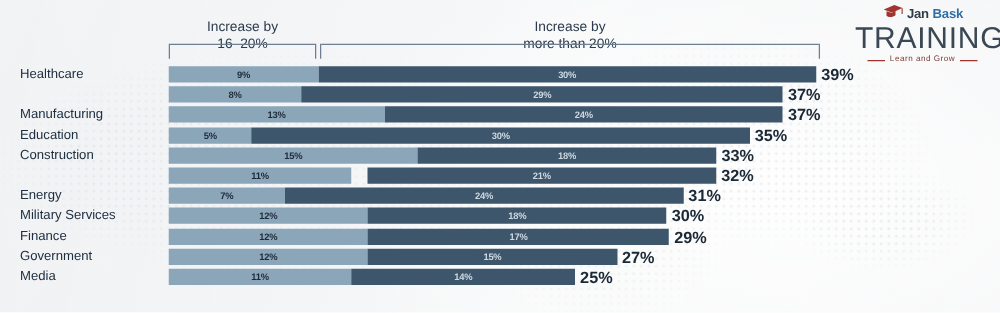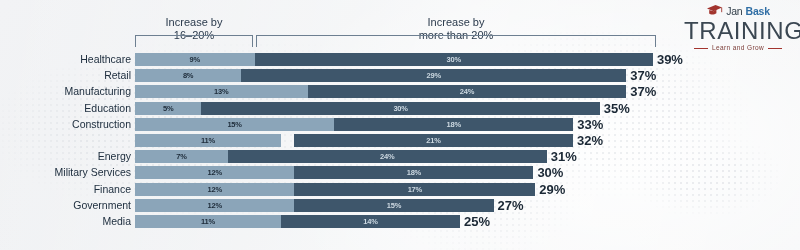--- a/index.html
+++ b/index.html
@@ -66,21 +66,21 @@
   .logo-top {
     display: flex;
     align-items: center;
     justify-content: center;
     gap: 3px;
     height: 14px;
   }
   .cap-icon { display: block; }
   .logo-jan {
     font-size: 10.5px;
-    font-weight: normal;
+    font-weight: bold;
     color: #2f3b47;
     letter-spacing: -0.2px;
   }
   .logo-bask {
     font-size: 10.5px;
     font-weight: bold;
     color: #2f6ea5;
     letter-spacing: -0.2px;
   }
   .logo-training {
@@ -163,26 +163,26 @@
   }
   .row {
     position: relative;
     height: 16.2px;
   }
   .row-label {
     position: absolute;
     left: 0;
     top: 0;
     width: 131px;
-    text-align: right;
     font-size: 10.5px;
     line-height: 13px;
     color: #203040;
     white-space: nowrap;
     font-family: "Liberation Sans", sans-serif;
+    padding-left: 16px;
   }
   .bar-track {
     position: absolute;
     left: 135px;
     top: 0;
     height: 13px;
     white-space: nowrap;
     font-size: 0;
   }
   .seg {
@@ -266,21 +266,20 @@
     </div>
 
   </div>
 
   <div class="plot" id="plot">
       <div class="row">
         <div class="row-label">Healthcare</div>
         <div class="bar-track"><div class="seg seg-low" style="width: 119.52px; background: rgb(139, 165, 185);"><span class="seg-val">9%</span></div><div class="seg seg-high" style="width: 398.4px; background: rgb(62, 86, 107);"><span class="seg-val">30%</span></div><span class="total">39%</span></div>
       </div>
       <div class="row">
-        <div class="row-label">Retail</div>
         <div class="bar-track"><div class="seg seg-low" style="width: 106.24px; background: rgb(139, 165, 185);"><span class="seg-val">8%</span></div><div class="seg seg-high" style="width: 385.12px; background: rgb(62, 86, 107);"><span class="seg-val">29%</span></div><span class="total">37%</span></div>
       </div>
       <div class="row">
         <div class="row-label">Manufacturing</div>
         <div class="bar-track"><div class="seg seg-low" style="width: 172.64px; background: rgb(139, 165, 185);"><span class="seg-val">13%</span></div><div class="seg seg-high" style="width: 318.72px; background: rgb(62, 86, 107);"><span class="seg-val">24%</span></div><span class="total">37%</span></div>
       </div>
       <div class="row">
         <div class="row-label">Education</div>
         <div class="bar-track"><div class="seg seg-low" style="width: 66.4px; background: rgb(139, 165, 185);"><span class="seg-val">5%</span></div><div class="seg seg-high" style="width: 398.4px; background: rgb(62, 86, 107);"><span class="seg-val">30%</span></div><span class="total">35%</span></div>
       </div>

